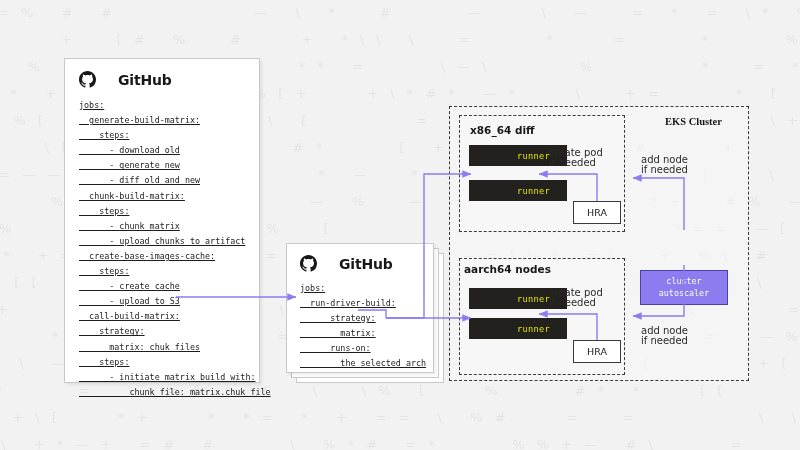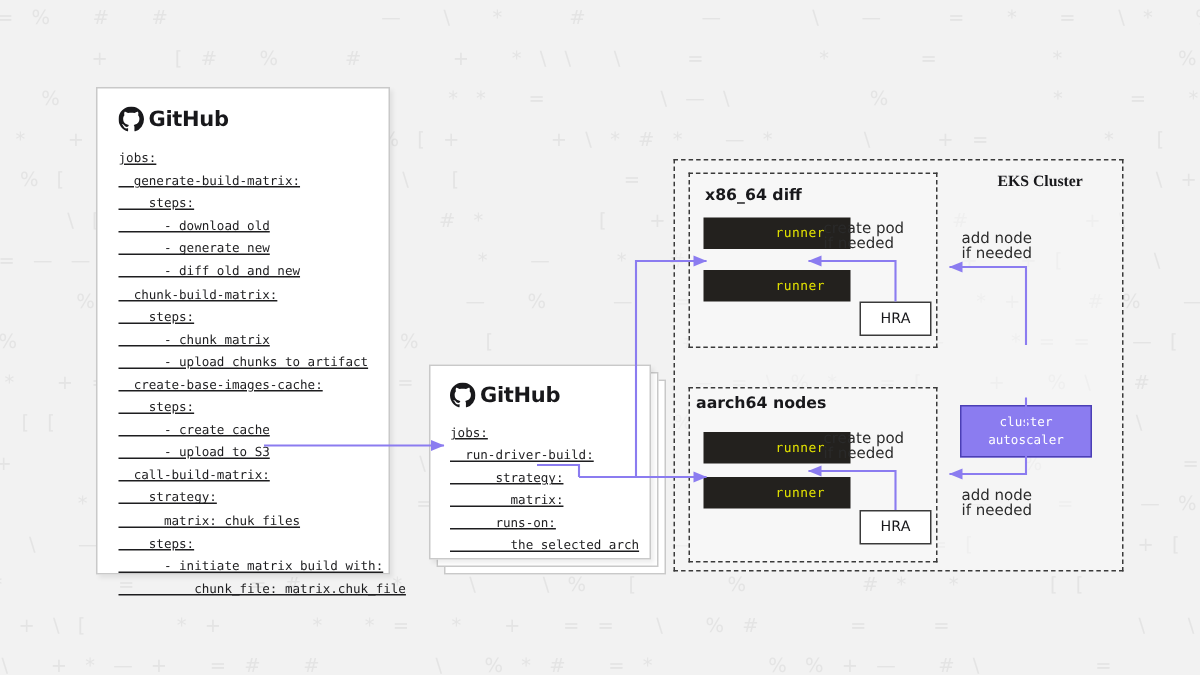--- a/index.html
+++ b/index.html
@@ -56,21 +56,21 @@
     border: 1px solid #c9c9c9;
     box-sizing: border-box;
   }
   .card-shadow {
     box-shadow: 2px 2px 3px rgba(0,0,0,0.07);
   }
 
   .gh-header {
     display: flex;
     align-items: center;
-    gap: 3px;
+    gap: 22px;
   }
   .gh-mark {
     width: 17px;
     height: 17px;
     flex: 0 0 auto;
     display: block;
   }
   .gh-name {
     font-family: "DejaVu Sans", sans-serif;
     font-weight: 700;

